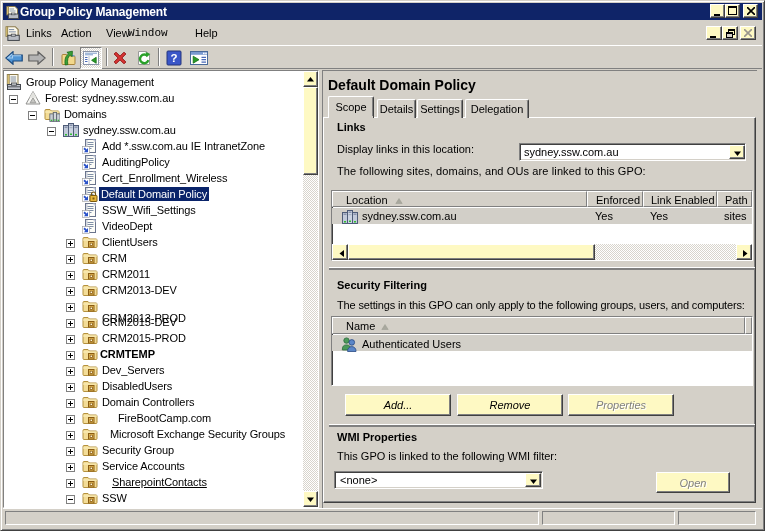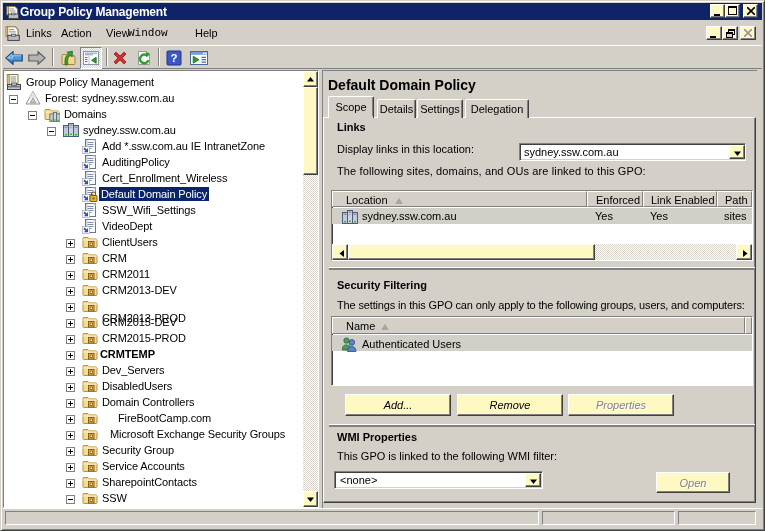--- a/index.html
+++ b/index.html
@@ -407,21 +407,21 @@
 <div class="abs" style="left:66px;top:478px;width:9px;height:9px;"><svg width="9" height="9" viewBox="0 0 9 9" style="">
       <rect x="0.5" y="0.5" width="8" height="8" fill="#fff" stroke="#808080"></rect>
       <path d="M2 4.5 h5 M4.5 2 v5" stroke="#000" stroke-width="1"></path>
     </svg></div>
 <div class="abs" style="left:82px;top:474px;width:16px;height:16px;"><svg width="16" height="16" viewBox="0 0 16 16" style="">
       <path d="M1 4.5 a1 1 0 0 1 1-1 h4 l1.5 1.5 h6.5 a1 1 0 0 1 1 1 v6.5 a1 1 0 0 1 -1 1 h-12 a1 1 0 0 1 -1-1 z" fill="#f3dc96" stroke="#b4913e" stroke-width="1"></path>
       <path d="M1 6.5 h14 v-1 h-14 z" fill="#fbf0c0"></path>
       <rect x="6.5" y="7.5" width="5.5" height="5.5" fill="#eabf58" stroke="#8a5c14" stroke-width="1"></rect>
       <rect x="8.1" y="9.1" width="2.3" height="2.3" fill="#fdf6d8" stroke="#8a5c14" stroke-width="0.8"></rect>
     </svg></div>
-<div class="abs tx" style="left:102px;top:476px;letter-spacing:-0.1px;">SharepointContacts</div>
+<div class="abs tx" style="left:112px;top:476px;letter-spacing:-0.1px;text-decoration:underline;">SharepointContacts</div>
 <div class="abs" style="left:66px;top:494px;width:9px;height:9px;"><svg width="9" height="9" viewBox="0 0 9 9" style="">
       <rect x="0.5" y="0.5" width="8" height="8" fill="#fff" stroke="#808080"></rect>
       <path d="M2 4.5 h5" stroke="#000" stroke-width="1"></path>
     </svg></div>
 <div class="abs" style="left:82px;top:490px;width:16px;height:16px;"><svg width="16" height="16" viewBox="0 0 16 16" style="">
       <path d="M1 4.5 a1 1 0 0 1 1-1 h4 l1.5 1.5 h6.5 a1 1 0 0 1 1 1 v6.5 a1 1 0 0 1 -1 1 h-12 a1 1 0 0 1 -1-1 z" fill="#f3dc96" stroke="#b4913e" stroke-width="1"></path>
       <path d="M1 6.5 h14 v-1 h-14 z" fill="#fbf0c0"></path>
       <rect x="6.5" y="7.5" width="5.5" height="5.5" fill="#eabf58" stroke="#8a5c14" stroke-width="1"></rect>
       <rect x="8.1" y="9.1" width="2.3" height="2.3" fill="#fdf6d8" stroke="#8a5c14" stroke-width="0.8"></rect>
     </svg></div>

